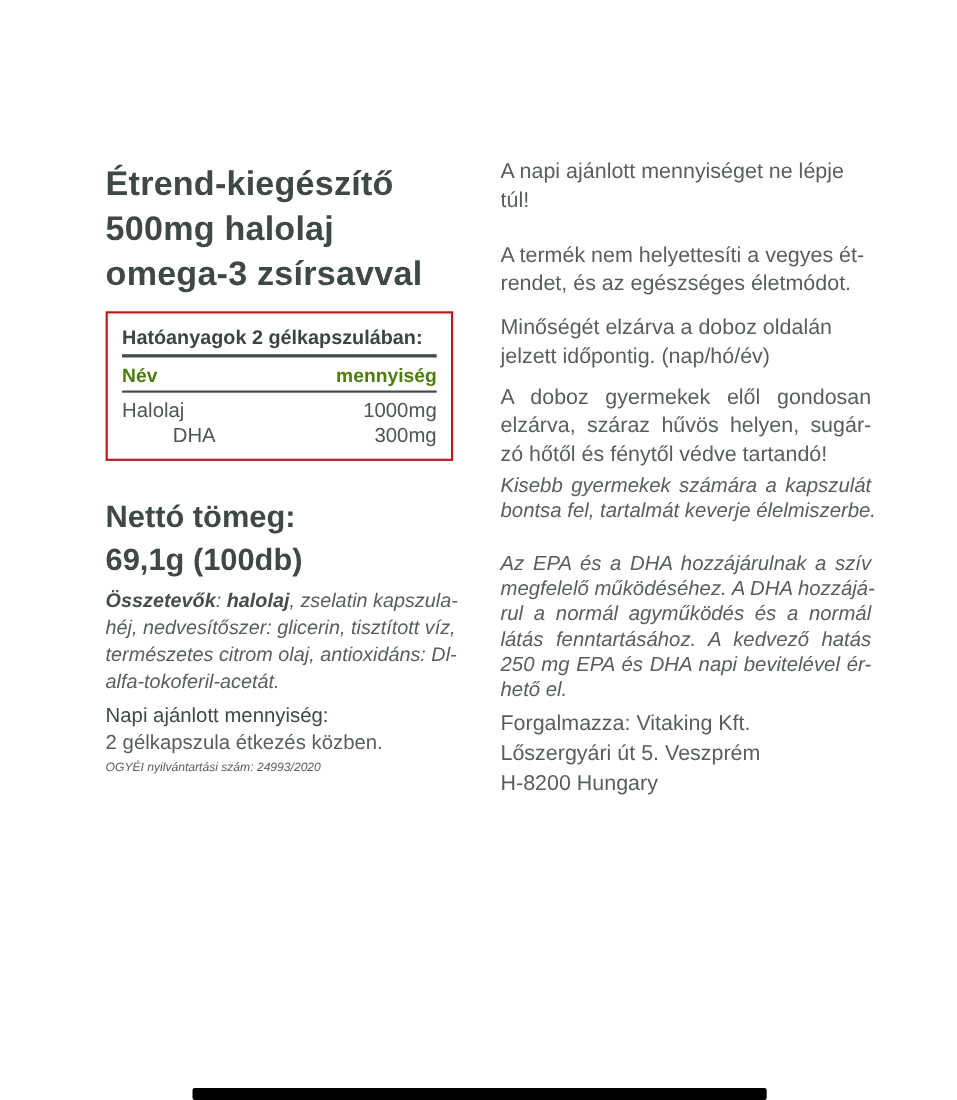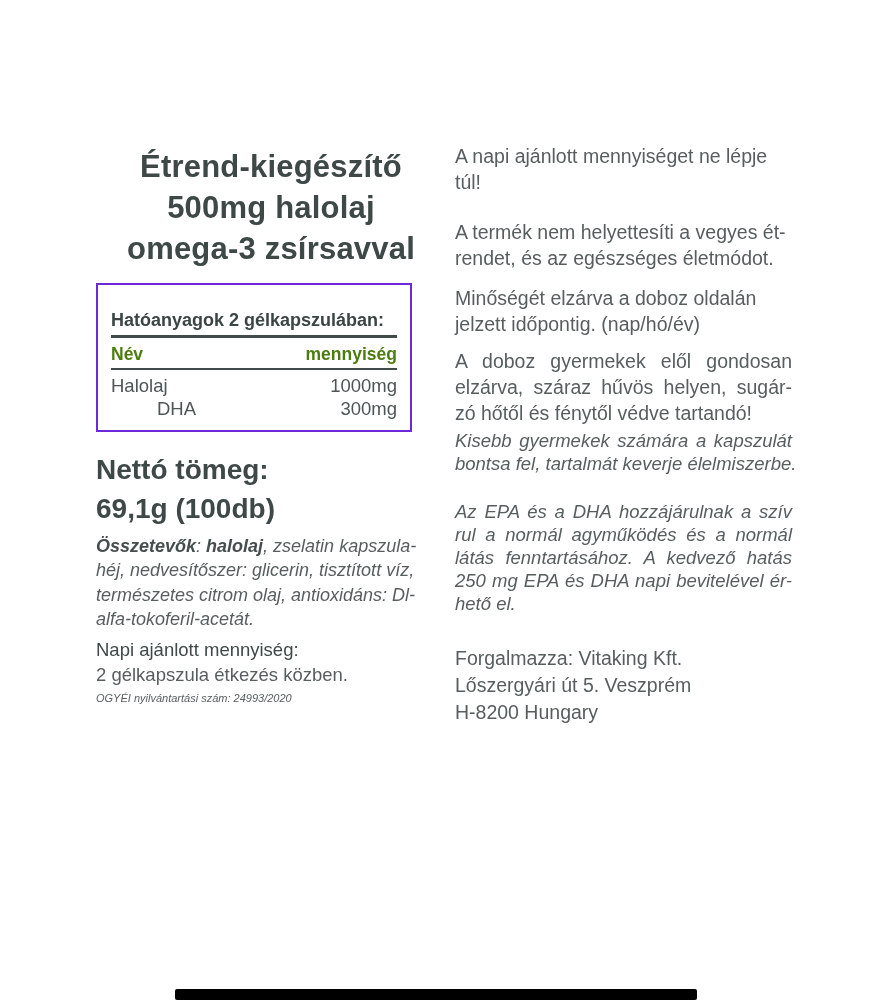--- a/index.html
+++ b/index.html
@@ -7,23 +7,23 @@
     width:870px;height:1000px;background:#ffffff;position:relative;overflow:hidden;
     font-family:"Liberation Sans",sans-serif;color:#585e5e;
     -webkit-font-smoothing:antialiased;
   }
   .abs{position:absolute;}
   .line{white-space:nowrap;}
   .just .jline{text-align:justify;text-align-last:justify;}
 
   
   #product-title{left:96px;top:146px;width:350px;font-size:31px;font-weight:bold;
-    line-height:41px;color:#3d4847;letter-spacing:.2px;text-align:center;}
+    line-height:41px;color:#3d4847;letter-spacing:.2px;}
   #facts-table{left:96px;top:283px;width:316px;box-sizing:border-box;
-    border:2px solid #6d28d9;padding:23px 13px 10px 13px;background:#fff;}
+    border:2px solid #b91c1c;padding:10px 13px 10px 13px;background:#fff;}
   .t-title{font-size:18px;font-weight:bold;color:#3b4544;line-height:24px;white-space:nowrap;}
   .rule-thick{height:3px;background:#414b4a;margin-top:3px;}
   .rule-thin{height:2px;background:#414b4a;}
   .t-head{display:flex;justify-content:space-between;align-items:baseline;
     font-size:17.5px;font-weight:bold;color:#4d7c0f;line-height:28px;padding-top:2px;}
   .t-rows{margin-top:4px;}
   .t-row{display:flex;justify-content:space-between;font-size:18.5px;color:#4e5555;line-height:23px;}
   .t-row .cell-name.indent{padding-left:46px;}
   #net-weight{left:96px;top:450px;width:330px;font-size:28px;font-weight:bold;
     line-height:39px;color:#3d4847;}
@@ -120,20 +120,21 @@
     <div class="line">zó hőtől és fénytől védve tartandó!</div>
   </div>
 
 <div class="abs rp italic just" id="note-children">
     <div class="line jline">Kisebb gyermekek számára a kapszulát</div>
     <div class="line">bontsa fel, tartalmát keverje élelmiszerbe.</div>
   </div>
 
 <div class="abs rp italic just" id="note-claims">
     <div class="line jline">Az EPA és a DHA hozzájárulnak a szív</div>
+    <div class="line jline">megfelelő működéséhez. A DHA hozzájá-</div>
     <div class="line jline">rul a normál agyműködés és a normál</div>
     <div class="line jline">látás fenntartásához. A kedvező hatás</div>
     <div class="line jline">250 mg EPA és DHA napi bevitelével ér-</div>
     <div class="line">hető el.</div>
   </div>
 
 <div class="abs rp" id="distributor">
     <div class="line">Forgalmazza: Vitaking Kft.</div>
     <div class="line">Lőszergyári út 5. Veszprém</div>
     <div class="line">H-8200 Hungary</div>

